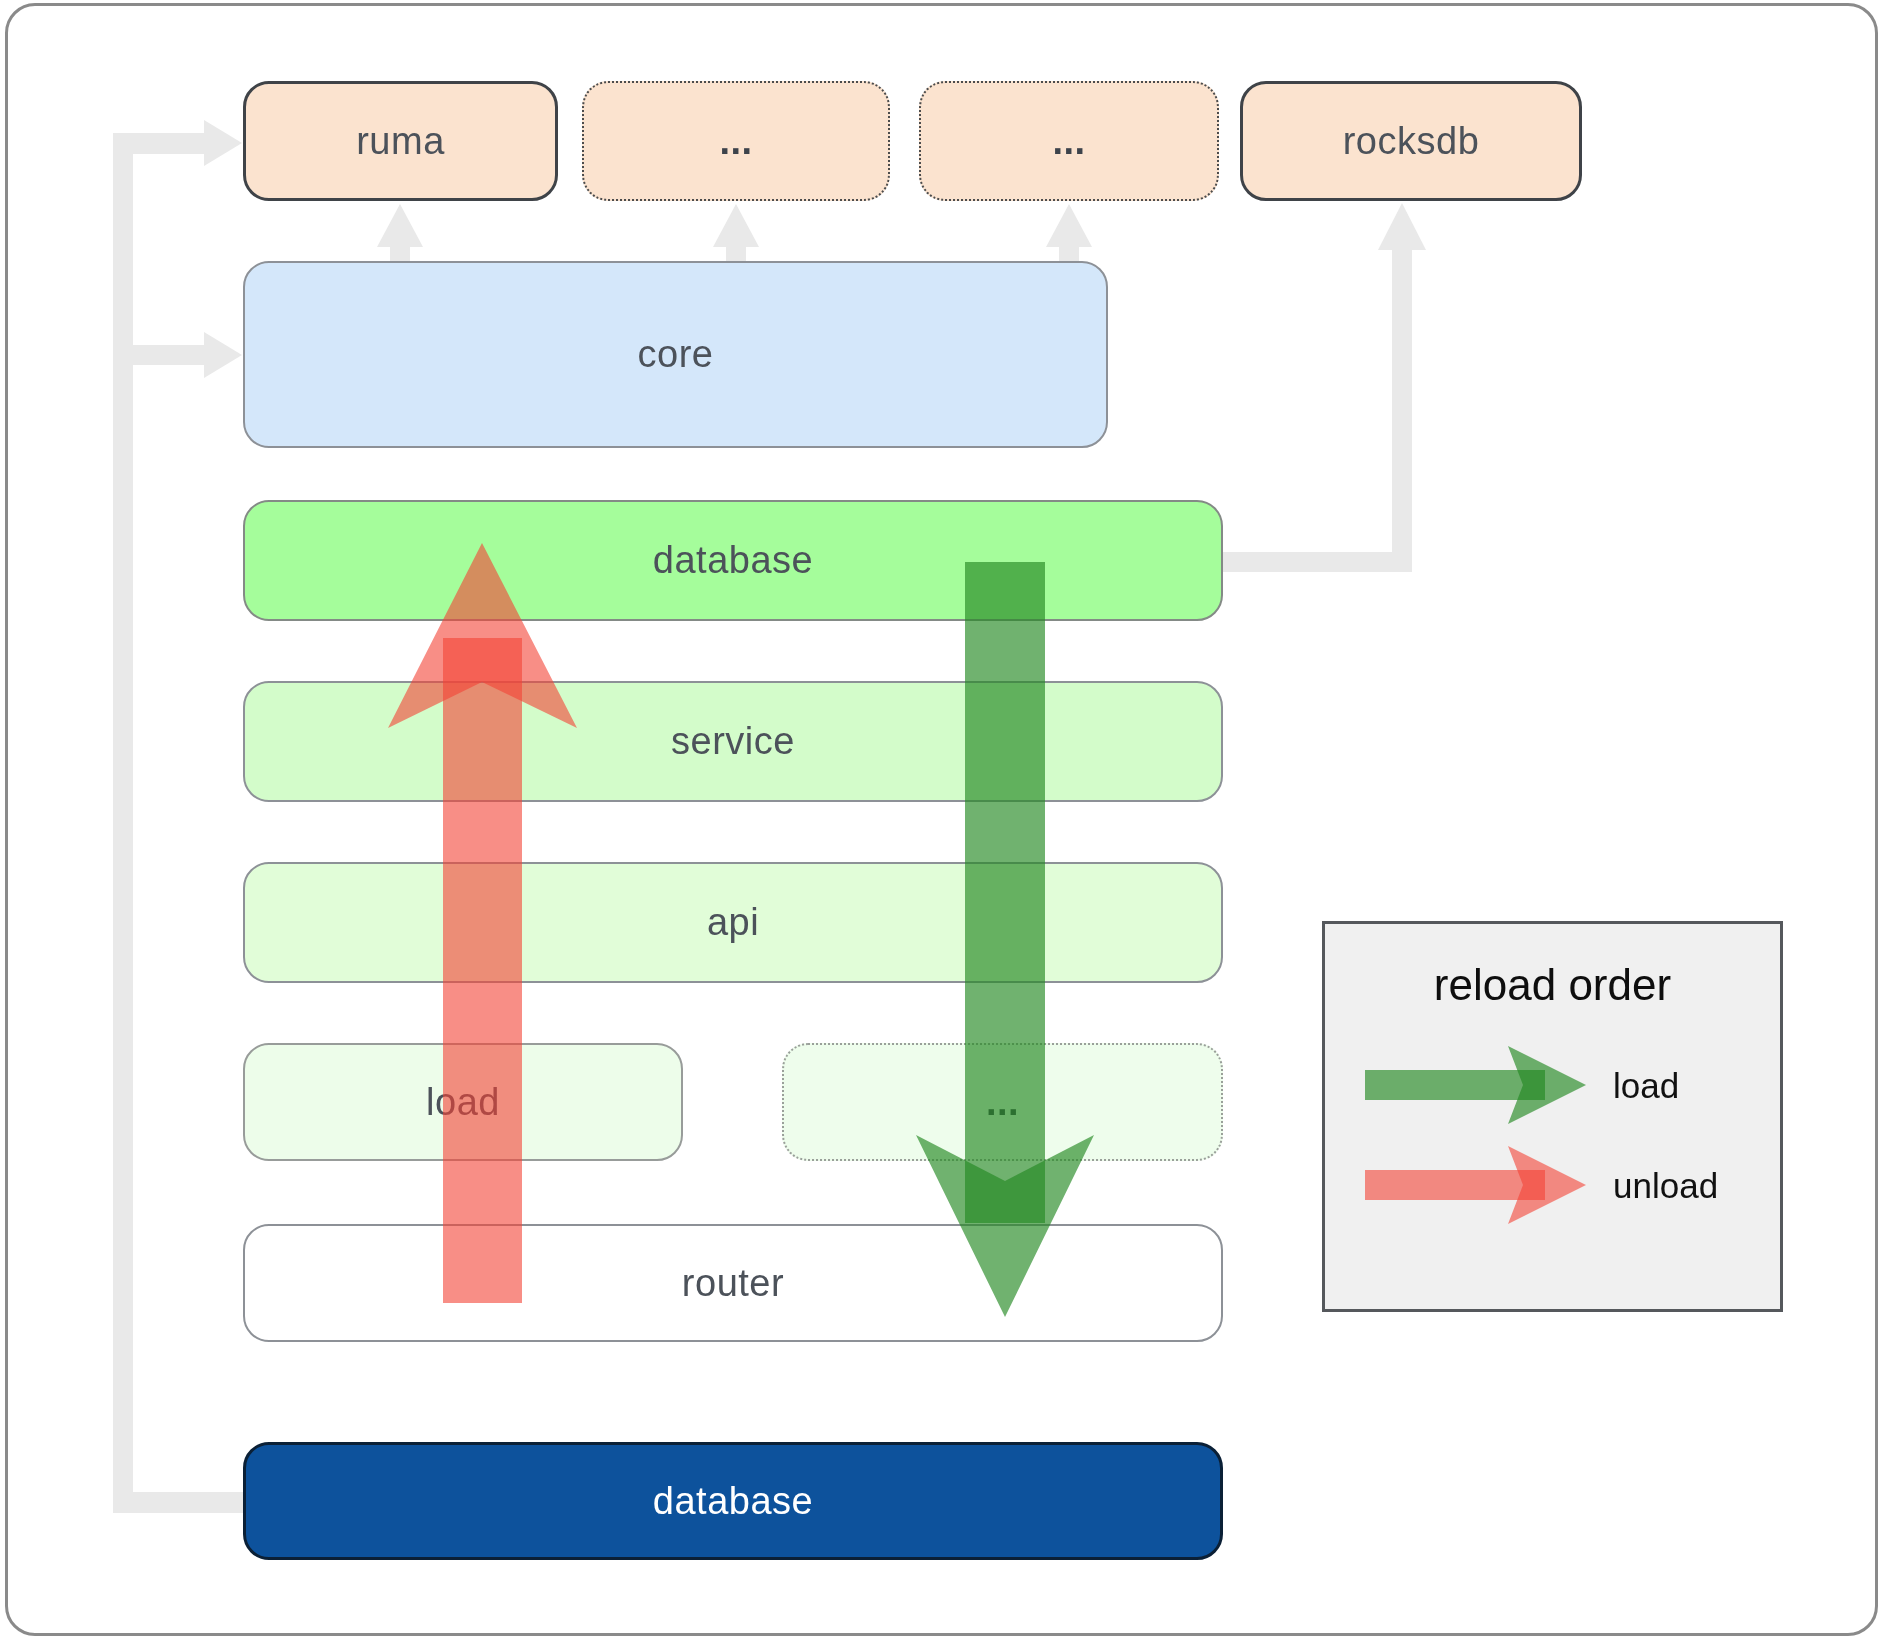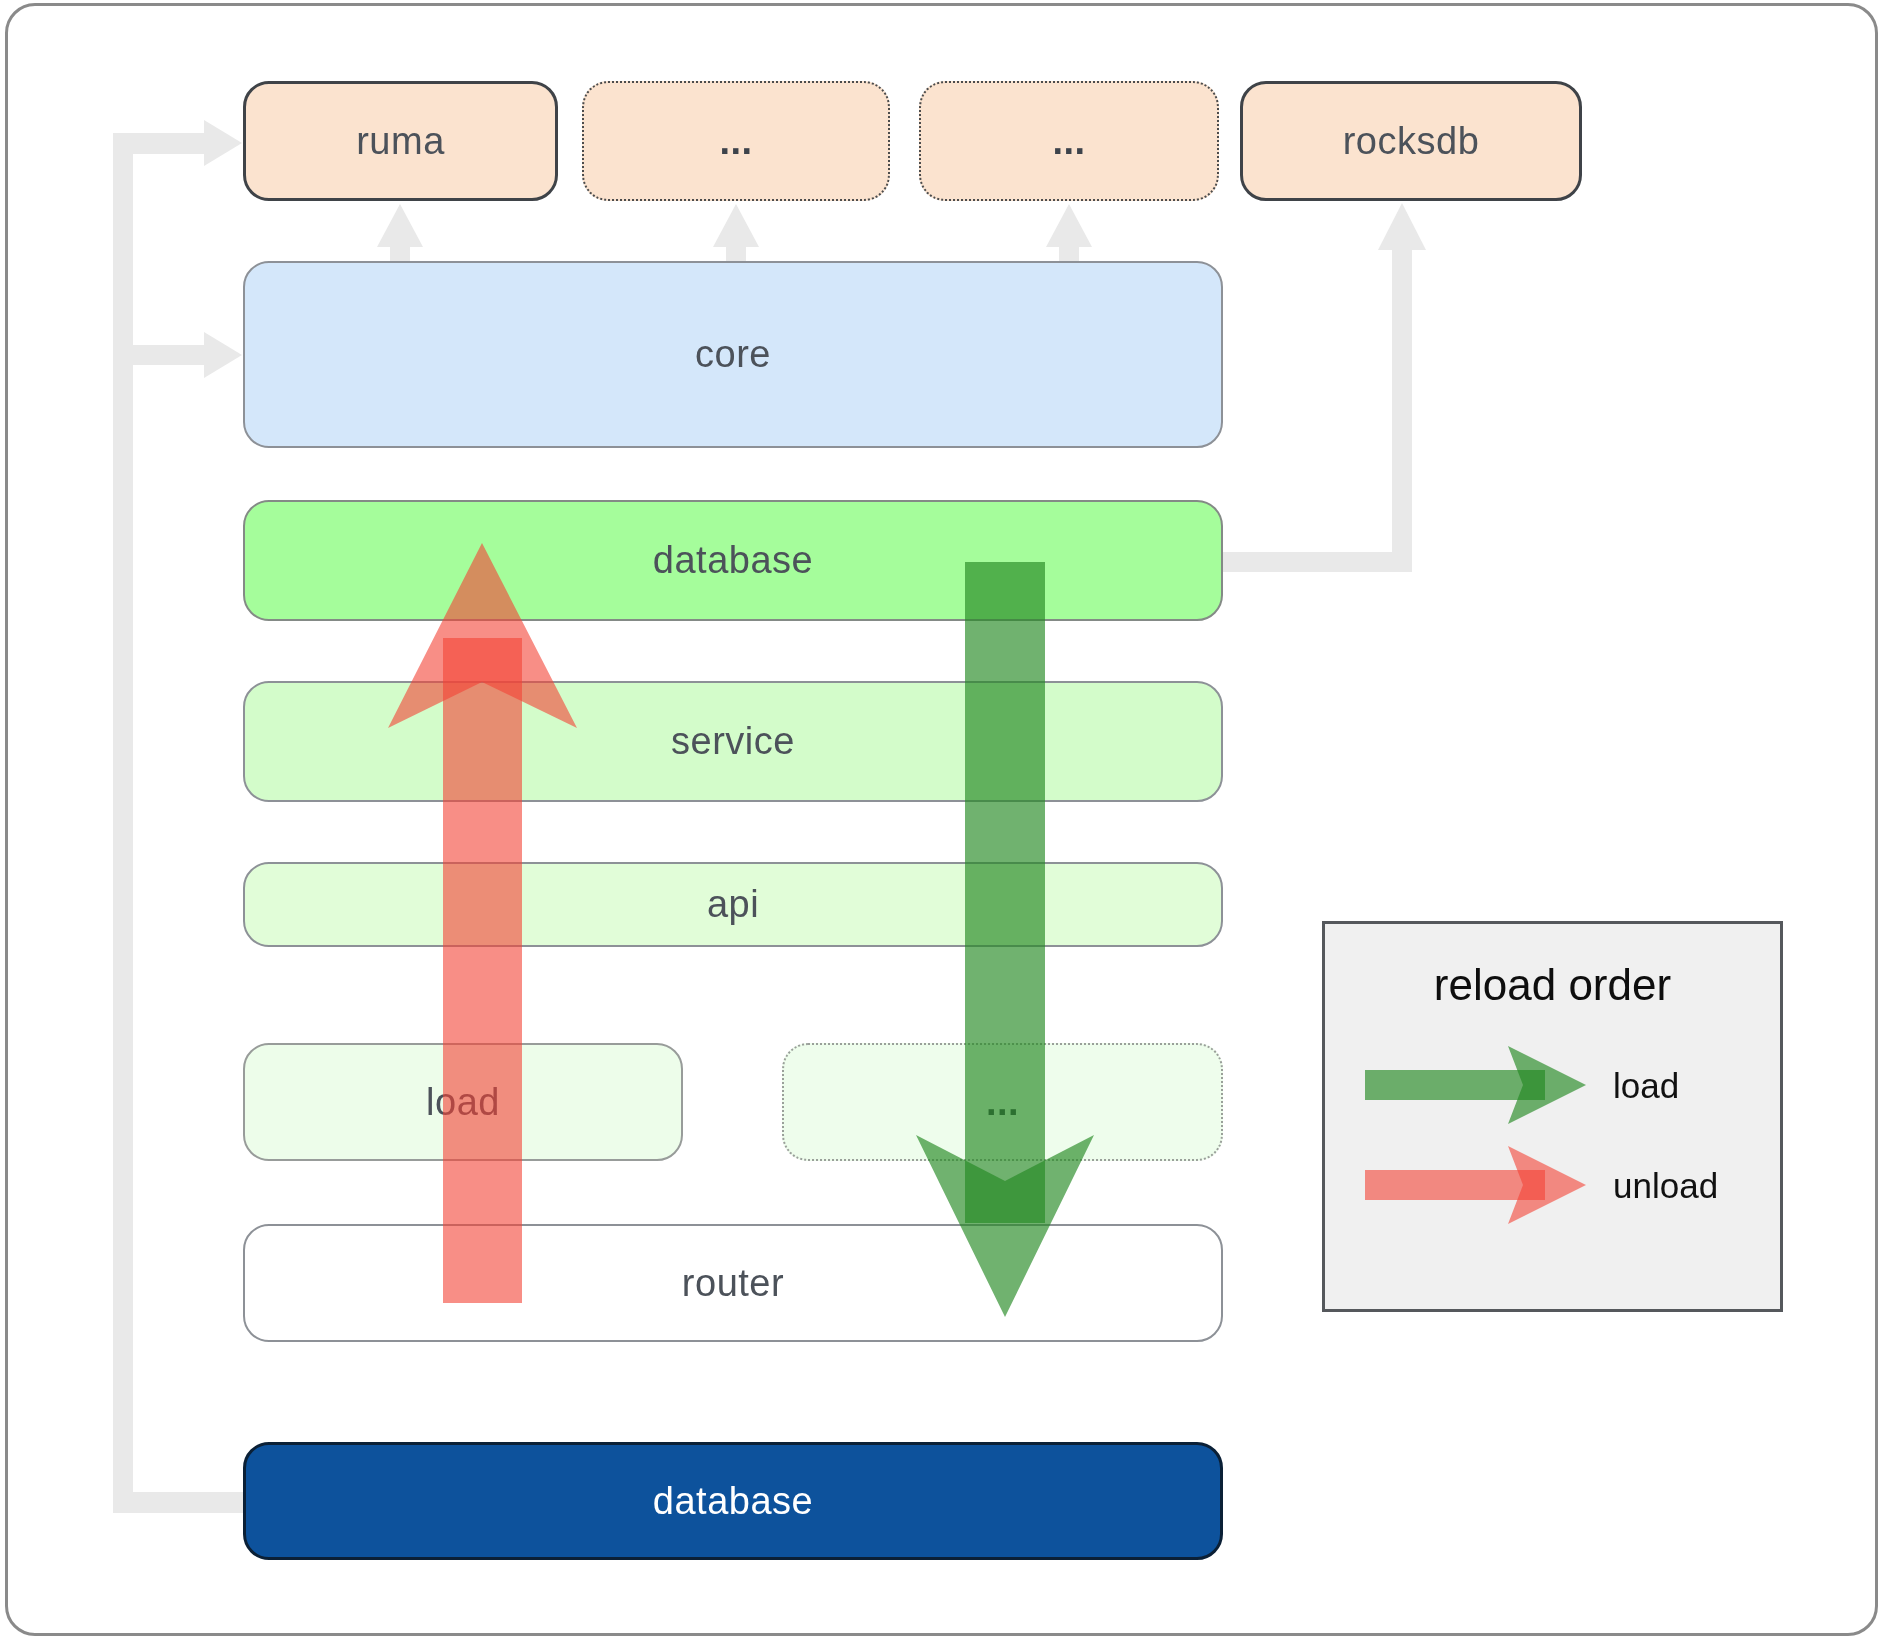--- a/index.html
+++ b/index.html
@@ -10,24 +10,24 @@
   #arrow-layer{z-index:3;}
   .box{position:absolute;box-sizing:border-box;display:flex;align-items:center;justify-content:center;
        border-radius:26px;font-size:38px;color:#4c525a;z-index:2;letter-spacing:.5px;}
   .dep{background:#fbe3cf;border:3px solid #3f4348;}
   .dep.dotted{border:2px dotted #4c4c4c;}
   .dots-label{font-weight:700;color:#3d434b;}
   #box-ruma{left:243px;top:81px;width:315px;height:120px;}
   #box-dep-more-1{left:582px;top:81px;width:308px;height:120px;}
   #box-dep-more-2{left:919px;top:81px;width:300px;height:120px;}
   #box-rocksdb{left:1240px;top:81px;width:342px;height:120px;}
-  #box-core{left:243px;top:261px;width:980px;height:187px;background:#d4e7fa;border:2px solid #8d9197;}
+  #box-core{left:243px;top:261px;width:865px;height:187px;background:#d4e7fa;border:2px solid #8d9197;}
   #box-database{left:243px;top:500px;width:980px;height:121px;background:#a5fd9b;border:2px solid #848a86;}
   #box-service{left:243px;top:681px;width:980px;height:121px;background:#d3fcca;border:2px solid #8d9197;}
-  #box-api{left:243px;top:862px;width:980px;height:85px;background:#e1fdd8;border:2px solid #8d9197;}
+  #box-api{left:243px;top:862px;width:980px;height:121px;background:#e1fdd8;border:2px solid #8d9197;}
   #box-admin{left:243px;top:1043px;width:440px;height:118px;background:#edfdea;border:2px solid #989c9a;}
   #box-service-more{left:782px;top:1043px;width:441px;height:118px;background:#eefdec;border:2px dotted #9aa09a;}
   #box-router{left:243px;top:1224px;width:980px;height:118px;background:#ffffff;border:2px solid #8d9197;}
   #box-conduwuit{left:243px;top:1442px;width:980px;height:118px;background:#0d529c;border:3px solid #0b2036;color:#ffffff;}
   .legend{position:absolute;left:1322px;top:921px;width:461px;height:391px;box-sizing:border-box;
           background:#f0f0f0;border:3px solid #55585c;z-index:2;}
   .legend-title{position:absolute;left:0;top:36px;width:100%;text-align:center;font-size:44px;color:#0e0e0e;}
   .legend-item-label{position:absolute;font-size:35px;color:#111111;}
   #legend-load-label{left:288px;top:142px;}
   #legend-unload-label{left:288px;top:242px;}

